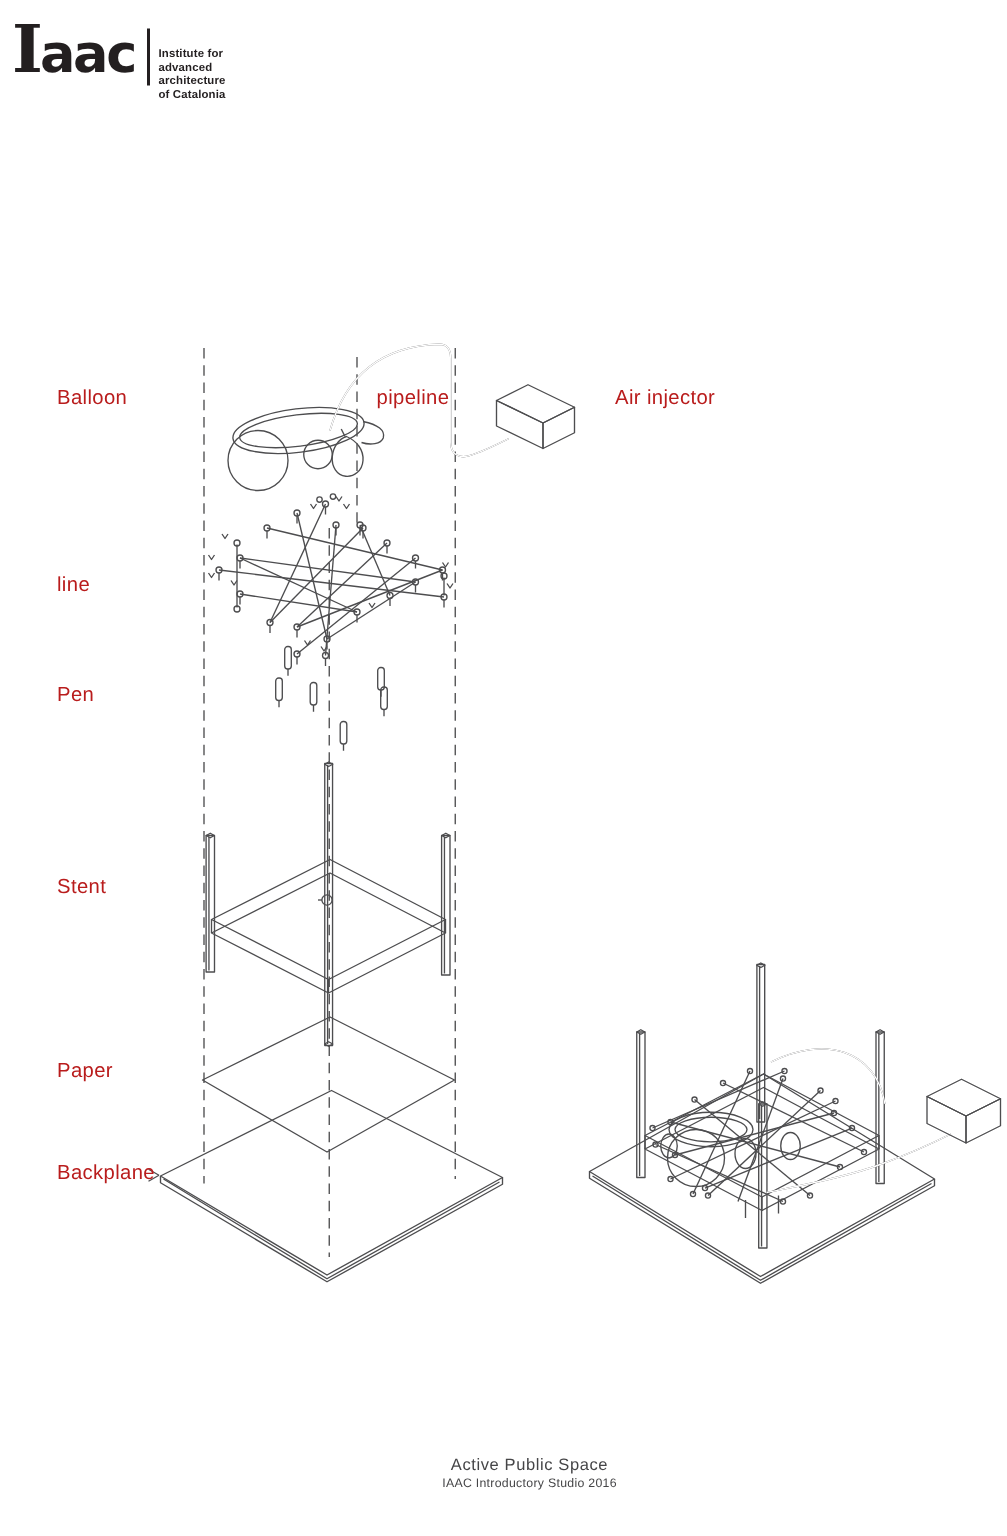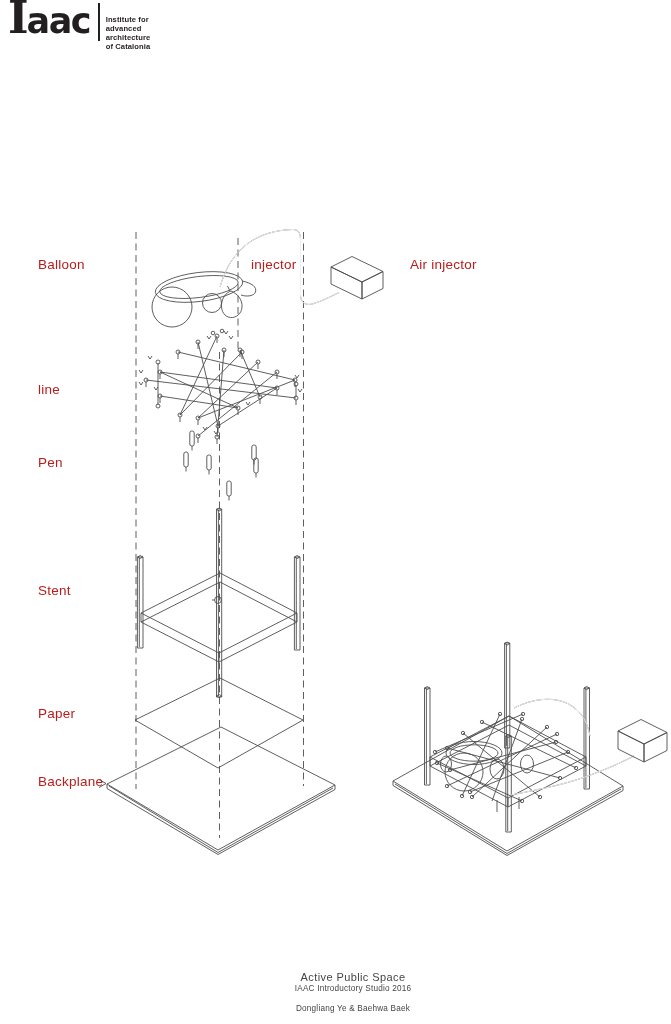--- a/index.html
+++ b/index.html
@@ -1,20 +1,20 @@
 <!DOCTYPE html>
 <html><head>
 <meta charset="utf-8">
 <style>
   html,body{margin:0;padding:0;background:#fff;}
   .page{position:relative;width:671px;height:1024px;background:#fff;overflow:hidden;
         font-family:"Liberation Sans",sans-serif;color:#231f20;}
 
   
-  .logo{position:absolute;top:0;left:8px;display:flex;align-items:flex-start;justify-content:flex-end;}
+  .logo{position:absolute;top:16px;left:8px;display:flex;align-items:flex-start;justify-content:flex-end;}
   .wm{white-space:nowrap;}
   .wm-i{font-family:"DejaVu Serif",serif;font-weight:700;font-size:44px;line-height:36px;}
   .wm-rest{font-family:"DejaVu Sans",sans-serif;font-weight:700;font-size:35px;line-height:36px;
            letter-spacing:-1.5px;position:relative;left:-2px;top:0px;}
   .logo-divider{width:1.6px;height:38px;background:#231f20;margin:3px 6px 0 6px;}
   .tagline{padding-top:15px;font-size:7.6px;line-height:9px;font-weight:700;letter-spacing:.1px;}
 
   
   .dlabel{position:absolute;font-size:13.5px;letter-spacing:.25px;color:#b91c1c;}
   .lbl-balloon{left:38px;top:257px;}
@@ -310,27 +310,26 @@
 
       <g>
         <polygon class="wf" points="618,731 644,744 644,762 618,749"></polygon>
         <polygon class="wf" points="644,744 667,732.5 667,750.5 644,762"></polygon>
         <polygon class="wf" points="618,731 641,719.5 667,732.5 644,744"></polygon>
       </g>
     </g>
   </svg>
 
   <div class="dlabel lbl-balloon">Balloon</div>
-  <div class="dlabel lbl-pipeline">injector</div>
+  <div class="dlabel lbl-pipeline">pipeline</div>
   <div class="dlabel lbl-air">Air injector</div>
   <div class="dlabel lbl-line">line</div>
   <div class="dlabel lbl-pen">Pen</div>
   <div class="dlabel lbl-stent">Stent</div>
   <div class="dlabel lbl-paper">Paper</div>
   <div class="dlabel lbl-backplane">Backplane</div>
 
   <div class="footer">
     <div class="f-title">Active Public Space</div>
     <div class="f-line">IAAC Introductory Studio 2016</div>
-    <div class="f-authors">Dongliang Ye &amp; Baehwa Baek</div>
   </div>
 
 </div>
 
 </body></html>

